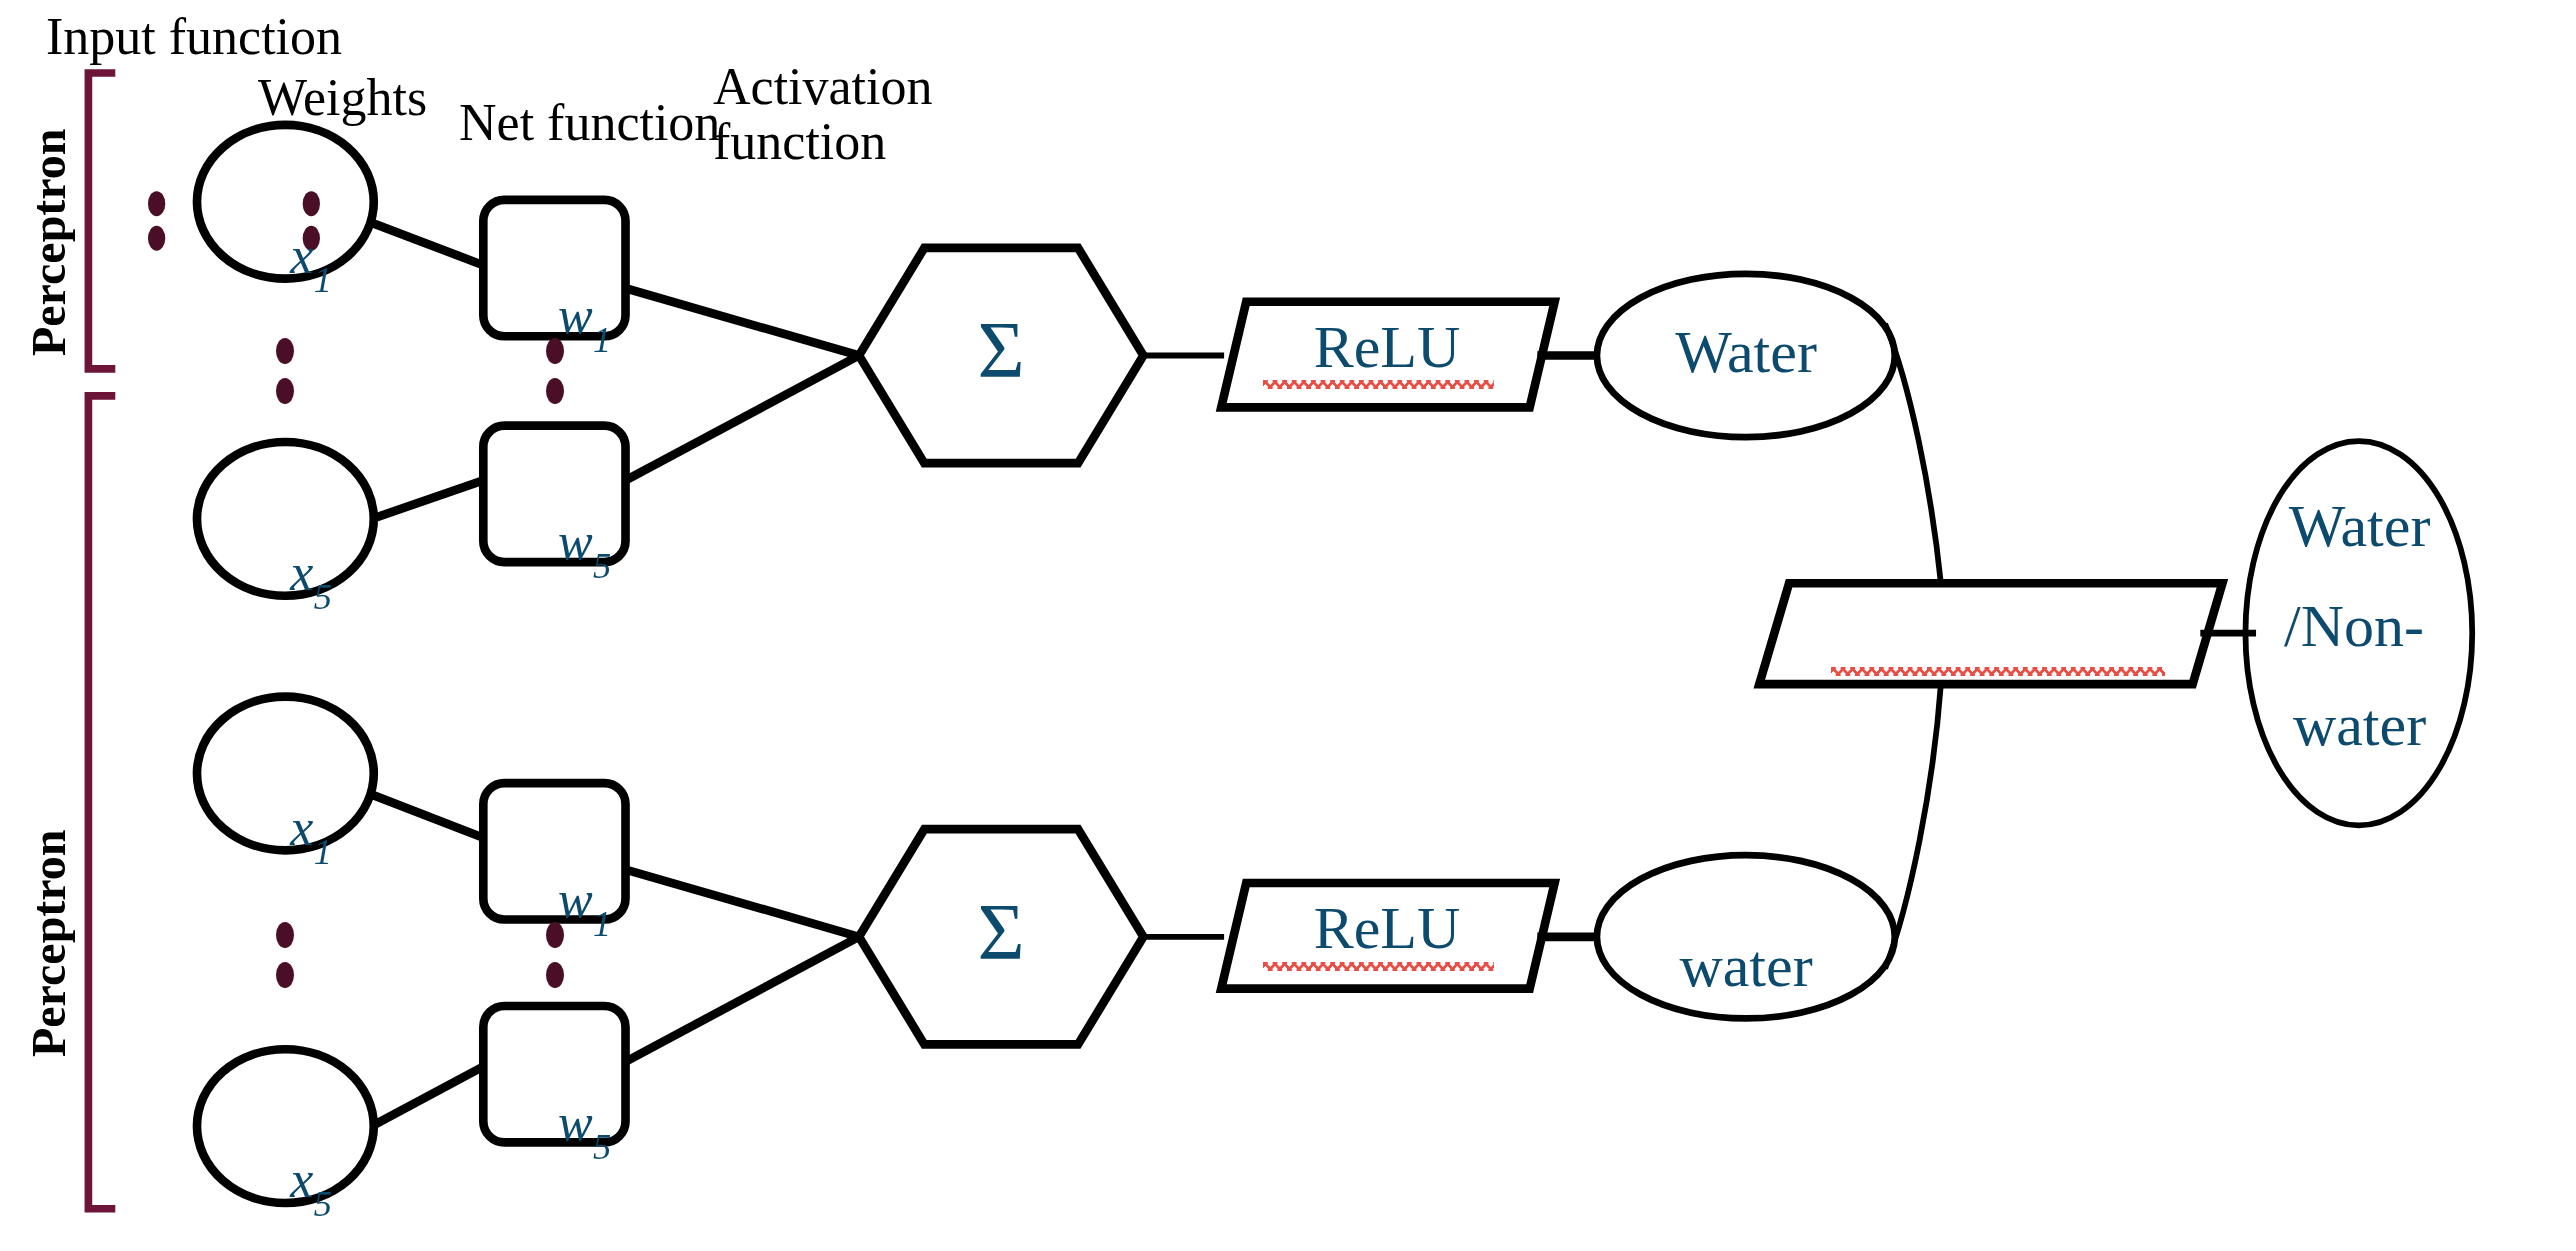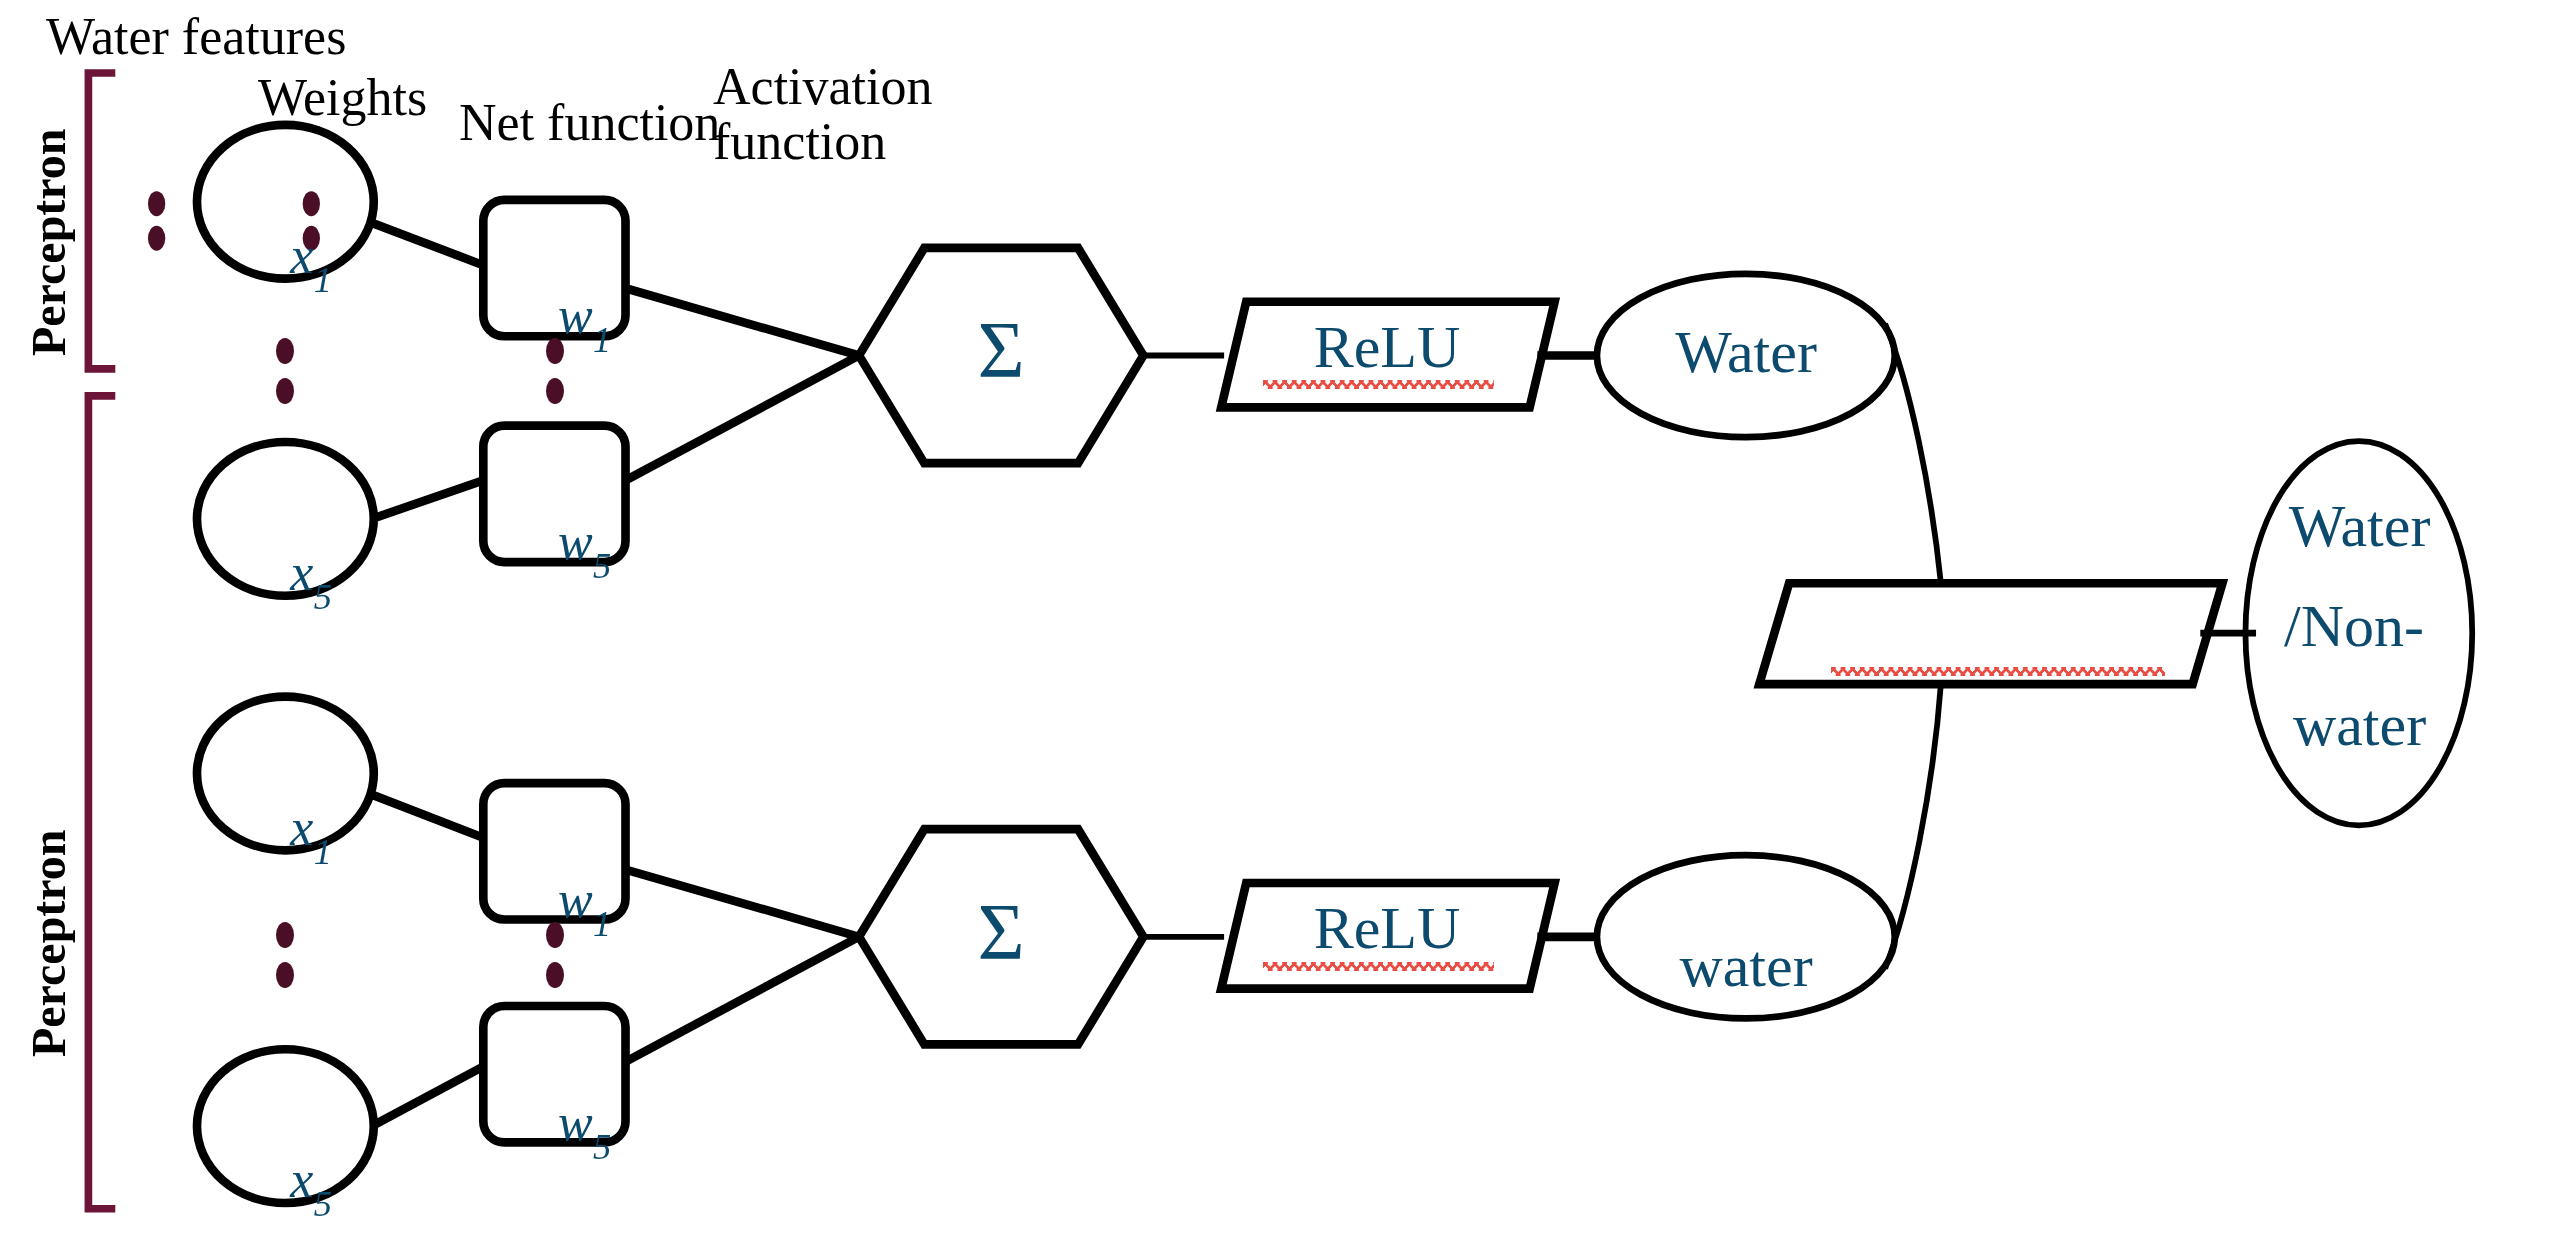--- a/index.html
+++ b/index.html
@@ -138,21 +138,21 @@
     </g>
 
     <g fill="#4a0f26" stroke="none">
       <ellipse cx="163" cy="212" rx="9" ry="13"></ellipse>
       <ellipse cx="163" cy="248" rx="9" ry="13"></ellipse>
       <ellipse cx="324" cy="212" rx="9" ry="13"></ellipse>
       <ellipse cx="324" cy="248" rx="9" ry="13"></ellipse>
     </g>
   </svg>
 
-  <div class="lbl" style="left:46px; top:9.6px; font-size:52px;">Water features</div>
+  <div class="lbl" style="left:46px; top:9.6px; font-size:52px;">Input function</div>
 
   <div class="lbl" style="left:258px; top:71px; font-size:52px;">Weights</div>
 
   <div class="lbl" style="left:459px; top:96px; font-size:52px;">Net function</div>
 
   <div class="lbl" style="left:713px; top:60px; font-size:52px;">Activation</div>
   <div class="lbl" style="left:713px; top:115px; font-size:52px;">function</div>
 
   <div class="vert" style="left:21px; top:356px; font-size:48px; transform:rotate(-90deg);">Perceptron</div>
 

